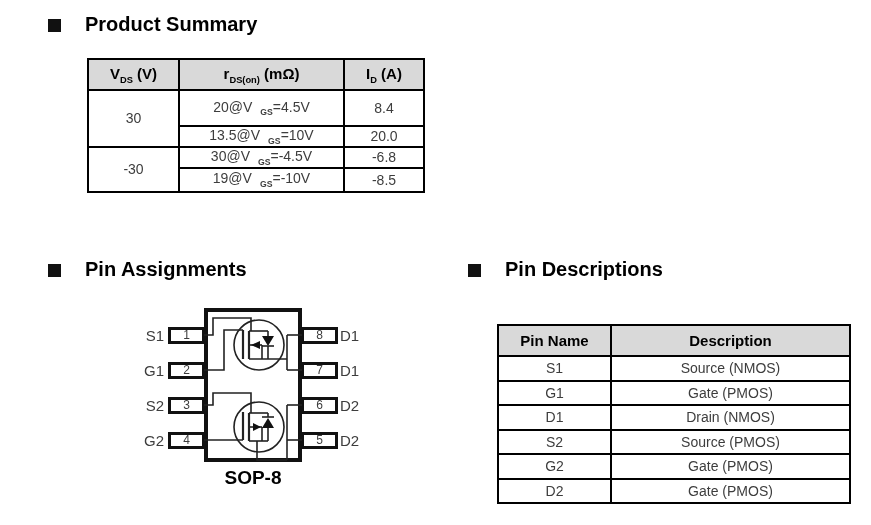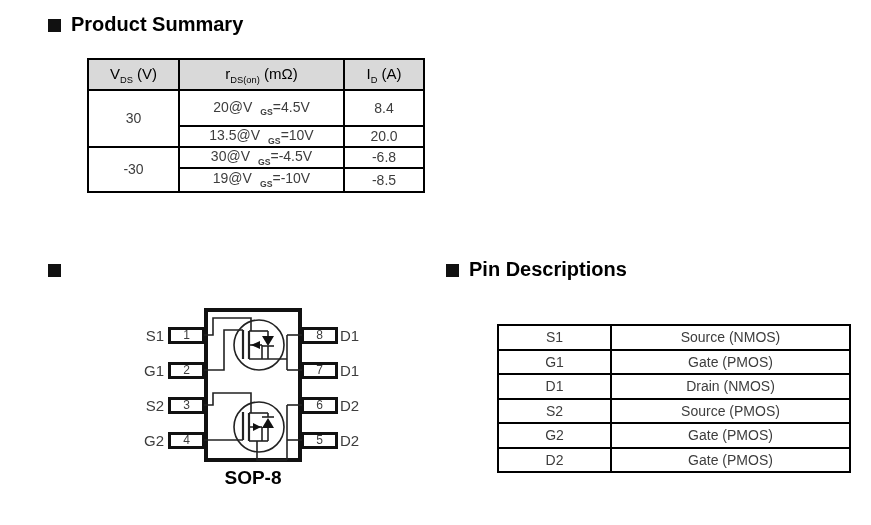--- a/index.html
+++ b/index.html
@@ -2,36 +2,36 @@
 <html><head>
 <meta charset="utf-8">
 <style>
   html,body{margin:0;padding:0;}
   body{
     width:871px;height:525px;position:relative;background:#ffffff;
     font-family:"Liberation Sans","DejaVu Sans",sans-serif;
     color:#3d3d3d;overflow:hidden;
   }
   .section-heading{
-    position:absolute;display:flex;align-items:flex-start;gap:10px;
+    position:absolute;display:flex;align-items:flex-start;gap:24px;
     font-weight:bold;font-size:20px;color:#000;
   }
   .section-heading .bullet{
     width:13px;height:13px;background:#111;margin-top:6px;flex:0 0 auto;
   }
   table.data-table{
     position:absolute;border-collapse:collapse;table-layout:fixed;
     font-size:14px;color:#3d3d3d;
   }
   table.data-table th,table.data-table td{
     border:2px solid #000;text-align:center;vertical-align:middle;
     padding:0 2px;overflow:hidden;
   }
   table.data-table th{
-    background:#d9d9d9;color:#000;font-weight:normal;font-size:15px;
+    background:#d9d9d9;color:#000;font-weight:bold;font-size:15px;
   }
   table.data-table sub{font-size:0.62em;}
   table.data-table td sub{font-weight:bold;margin-left:8px;}
   
   #pin-diagram{position:absolute;left:140px;top:300px;width:230px;height:200px;}
   #pkg-body{
     position:absolute;left:64px;top:8px;width:98px;height:154px;
     box-sizing:border-box;border:4px solid #111;background:#fff;
   }
   .pin{
@@ -89,23 +89,24 @@
   </tr>
   <tr style="height:24px">
     <td>19@V<sub>GS</sub>=-10V</td>
     <td>-8.5</td>
   </tr>
 </tbody>
   </table>
 
 <div class="section-heading" style="left:48px;top:258px;">
   <span class="bullet"></span>
-</div>
-
-<div class="section-heading" style="left:446px;top:258px;">
+  <span>Pin Assignments</span>
+</div>
+
+<div class="section-heading" style="left:468px;top:258px;">
   <span class="bullet"></span>
   <span>Pin Descriptions</span>
 </div>
 
 <div id="pin-diagram">
   <div id="pkg-body"></div>
 
   <div class="pin" style="left:28px;top:27px;"><span>1</span></div>
   <div class="pin" style="left:28px;top:62px;"><span>2</span></div>
   <div class="pin" style="left:28px;top:97px;"><span>3</span></div>
@@ -171,20 +172,24 @@
 
   <div id="pkg-name">SOP-8</div>
 </div>
 
 <table class="data-table" style="left:497px;top:324px;width:352px;">
   <colgroup>
       <col style="width:113px">
       <col style="width:239px">
     </colgroup>
   <tbody>
+      <tr style="height:31px">
+    <th>Pin Name</th>
+    <th>Description</th>
+  </tr>
   <tr style="height:24.5px">
     <td>S1</td>
     <td>Source (NMOS)</td>
   </tr>
   <tr style="height:24.5px">
     <td>G1</td>
     <td>Gate (PMOS)</td>
   </tr>
   <tr style="height:24.5px">
     <td>D1</td>

